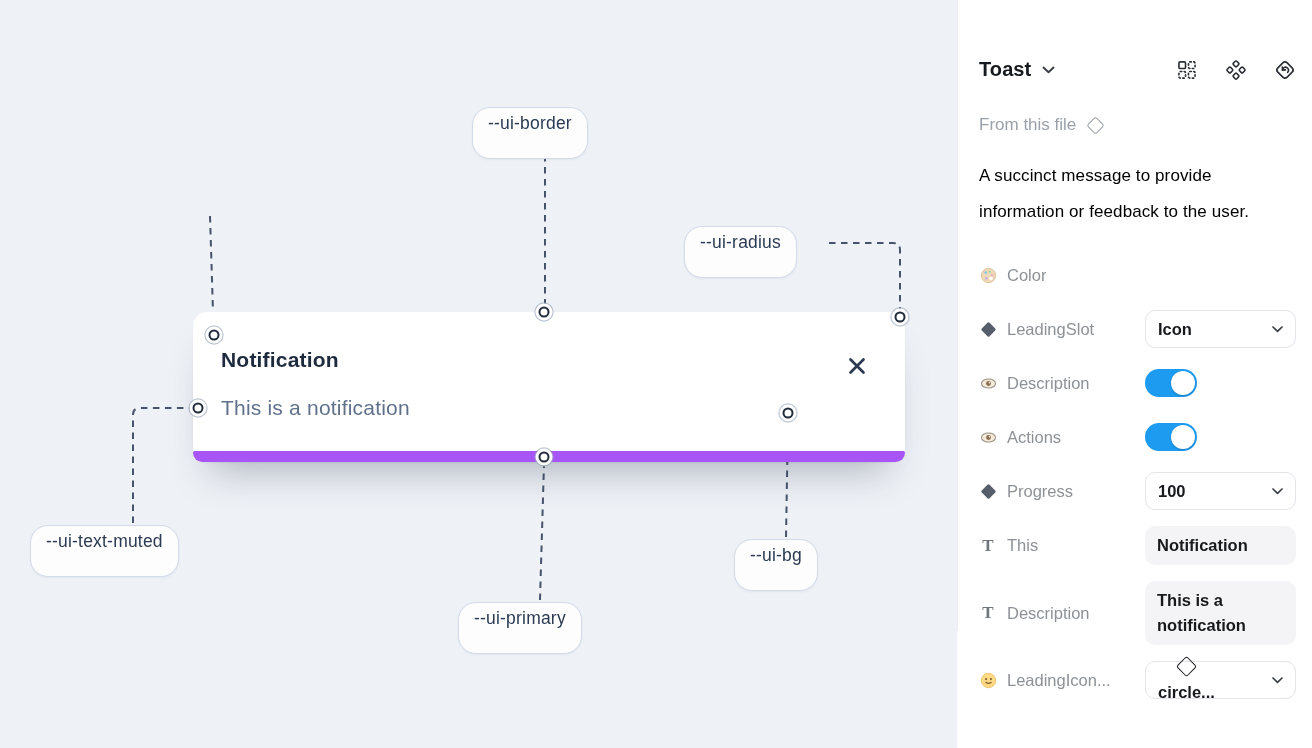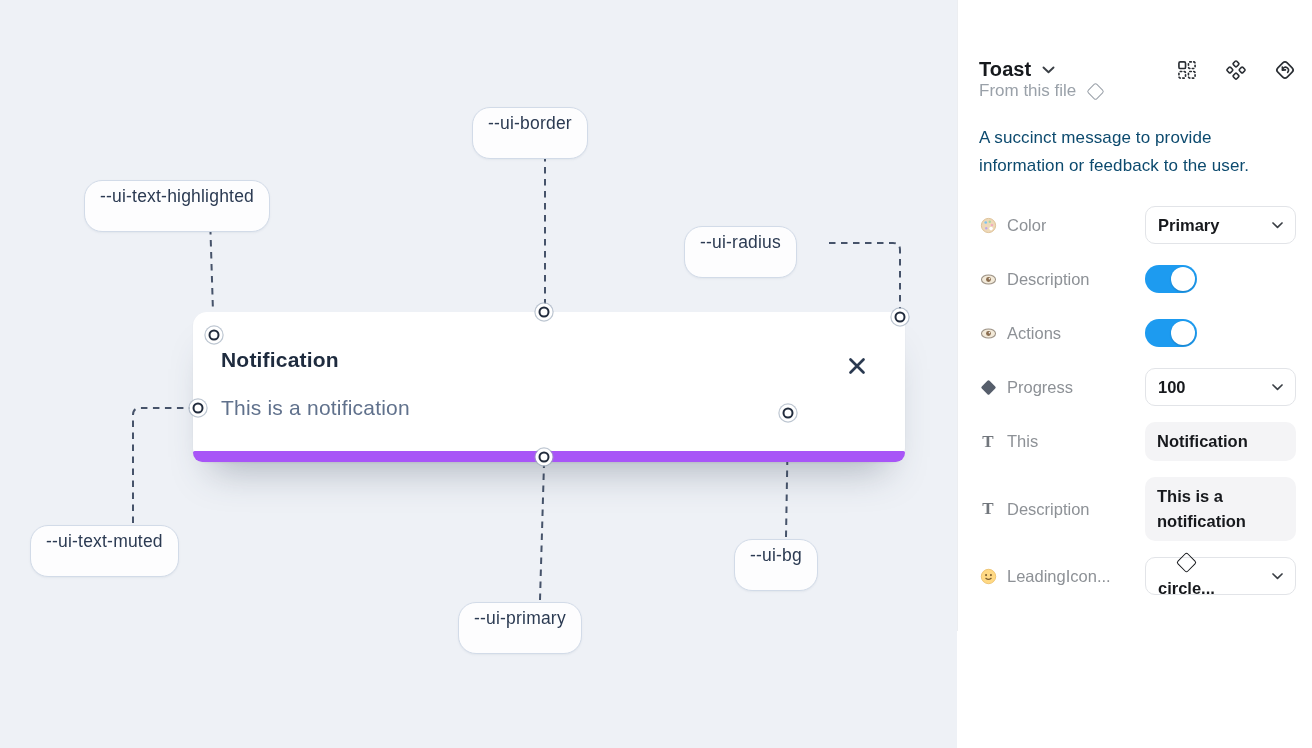--- a/index.html
+++ b/index.html
@@ -31,25 +31,25 @@
 
   
   .panel { position:absolute; left:957px; top:0; width:355px; height:631px; background:#fff;
            border-left:1px solid #eceef1; padding:0 16px 0 21px; }
   .p-header { margin-top:58px; display:flex; align-items:center; }
   .p-title { font-size:20px; font-weight:700; color:#16191d; letter-spacing:.1px; }
   .p-title-chevron { margin-left:11px; display:flex; }
   .p-header-icons { margin-left:auto; display:flex; align-items:center; gap:27px; }
   .hicon { display:flex; cursor:pointer; }
 
-  .source { display:flex; align-items:center; color:#9aa1a9; font-size:17px; }
+  .source { margin-top:34px; display:flex; align-items:center; color:#9aa1a9; font-size:17px; }
   .source-diamond { width:13px; height:13px; border:1.7px solid #9aa1a9; border-radius:2.5px;
                     transform:rotate(45deg); margin-left:13px; }
 
-  .p-desc { margin-top:23px; font-size:17px; line-height:28px; color:#0c4a6e; letter-spacing:.1px; }
+  .p-desc { margin-top:23px; font-size:17px; line-height:36px; color:#000000; letter-spacing:.1px; }
 
   .rows { margin-top:26px; display:flex; flex-direction:column; gap:16px; }
   .row { display:flex; align-items:center; min-height:38px; }
   .row-label { display:flex; align-items:center; gap:10px; color:#8d9196; font-size:16.5px; flex:1; min-width:0; }
   .row-label .lbl { overflow:hidden; text-overflow:ellipsis; white-space:nowrap; }
   .ctl { width:151px; flex:0 0 151px; }
 
   .dd { height:38px; display:flex; align-items:center; justify-content:space-between;
         border:1px solid #e2e4e8; border-radius:10px; padding:0 12px; background:#fff;
         font-size:16.5px; font-weight:700; color:#17191d; cursor:pointer; }
@@ -93,21 +93,20 @@
       <div class="toast-desc">This is a notification</div>
       <button class="toast-close">
         <svg width="24" height="24" viewBox="0 0 24 24">
           <path d="M5.5 5.5 L18.5 18.5 M18.5 5.5 L5.5 18.5" stroke="#2a3950" stroke-width="2.7" stroke-linecap="round"></path>
         </svg>
       </button>
       <div class="toast-progress"></div>
     </div>
 
     <div class="pill" style="left:472px; top:107px;">--ui-border</div>
-    <div class="pill" style="left:84px; top:180px;">--ui-text-highlighted</div>
     <div class="pill" style="left:684px; top:226px;">--ui-radius</div>
     <div class="pill" style="left:458px; top:602px;">--ui-primary</div>
     <div class="pill" style="left:30px; top:525px;">--ui-text-muted</div>
     <div class="pill" style="left:734px; top:539px;">--ui-bg</div>
 
     <span class="dot" style="left:214px; top:335px;"></span>
     <span class="dot" style="left:544px; top:312px;"></span>
     <span class="dot" style="left:900px; top:317px;"></span>
     <span class="dot" style="left:198px; top:408px;"></span>
     <span class="dot" style="left:788px; top:413px;"></span>
@@ -166,28 +165,36 @@
               <circle cx="8" cy="8" r="6.7" fill="#eed9b8" stroke="#d9b98a" stroke-width="0.8"></circle>
               <circle cx="5.4" cy="5.2" r="1.25" fill="#7cc4f0"></circle>
               <circle cx="9.2" cy="4.5" r="1.1" fill="#a8d8a0"></circle>
               <circle cx="11.3" cy="7.6" r="1.1" fill="#f0a8c0"></circle>
               <circle cx="5.9" cy="10.6" r="1.1" fill="#c0a8e8"></circle>
               <circle cx="10.4" cy="10.9" r="1.7" fill="#fff"></circle>
             </svg>
           </span>
           <span class="lbl">Color</span>
         </span>
+      </div>
+
+      <div class="row">
+        <span class="row-label">
+          <span class="ticon">
+              <span class="prop-diamond"></span>
+            </span>
+          <span class="lbl">LeadingSlot</span>
+        </span>
         <div class="ctl dd">
-          <span class="dd-val">Primary</span>
+          <span class="dd-val">Icon</span>
           <svg width="11" height="7" viewBox="0 0 11 7">
               <path d="M1 1 L5.5 5.3 L10 1" stroke="#3a3f45" stroke-width="1.7" fill="none" stroke-linecap="round" stroke-linejoin="round"></path>
             </svg>
         </div>
       </div>
-
 
       <div class="row">
         <span class="row-label">
           <span class="ticon">
             <svg width="17" height="17" viewBox="0 0 16 16">
               <ellipse cx="8" cy="8" rx="6.6" ry="4.3" fill="#f3ead9" stroke="#9b9184" stroke-width="1"></ellipse>
               <circle cx="8" cy="8" r="2.3" fill="#8a6d4f"></circle>
               <circle cx="8.8" cy="7.3" r="0.7" fill="#fff"></circle>
             </svg>
           </span>

